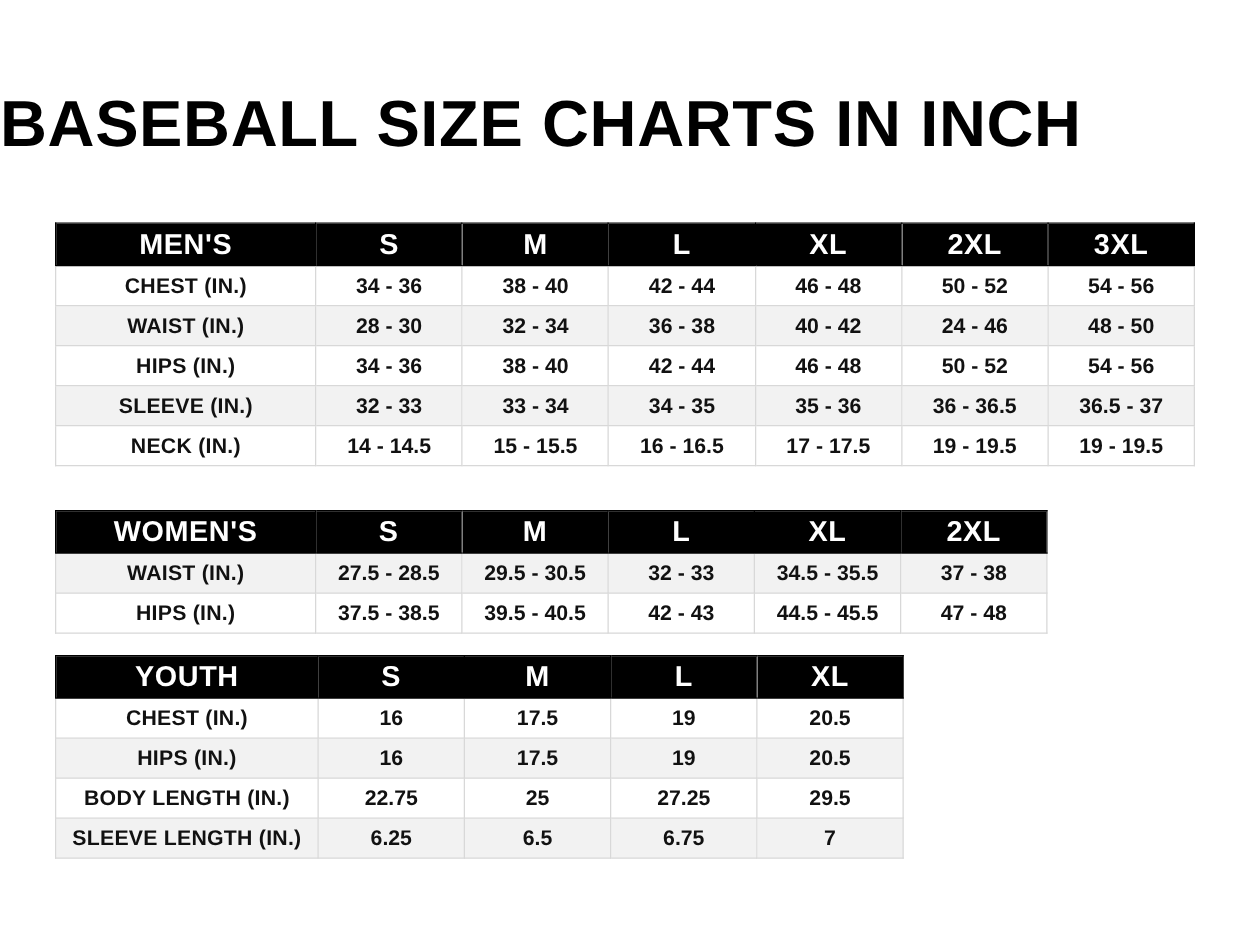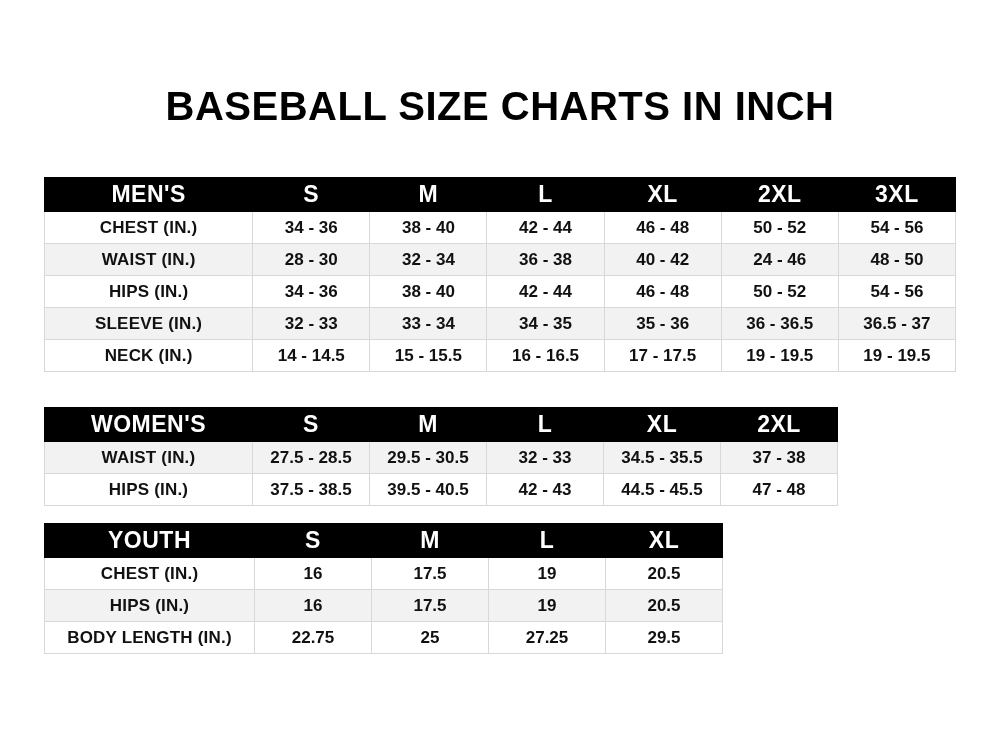--- a/index.html
+++ b/index.html
@@ -14,26 +14,25 @@
     color: #111111;
     overflow: hidden;
   }
   .page {
     position: relative;
     width: 1000px;
     height: 752px;
     box-sizing: border-box;
   }
   .title {
-    text-align: center;
-    font-size: 40px;
+    font-size: 52px;
     font-weight: bold;
     letter-spacing: 0.5px;
     color: #000000;
-    margin: 12px;
+    margin: 0;
     padding-top: 72px;
     line-height: 1.1;
   }
 
   .tables-wrap {
     padding: 0 44px;
     box-sizing: border-box;
   }
 
   table.size-table {
@@ -236,17 +235,24 @@
           <td>19</td>
           <td>20.5</td>
         </tr>
         <tr>
           <td class="rowlabel">BODY LENGTH (IN.)</td>
           <td>22.75</td>
           <td>25</td>
           <td>27.25</td>
           <td>29.5</td>
         </tr>
+        <tr class="alt">
+          <td class="rowlabel">SLEEVE LENGTH (IN.)</td>
+          <td>6.25</td>
+          <td>6.5</td>
+          <td>6.75</td>
+          <td>7</td>
+        </tr>
       </tbody>
     </table>
 
   </div>
 </div>
 
 </body></html>

